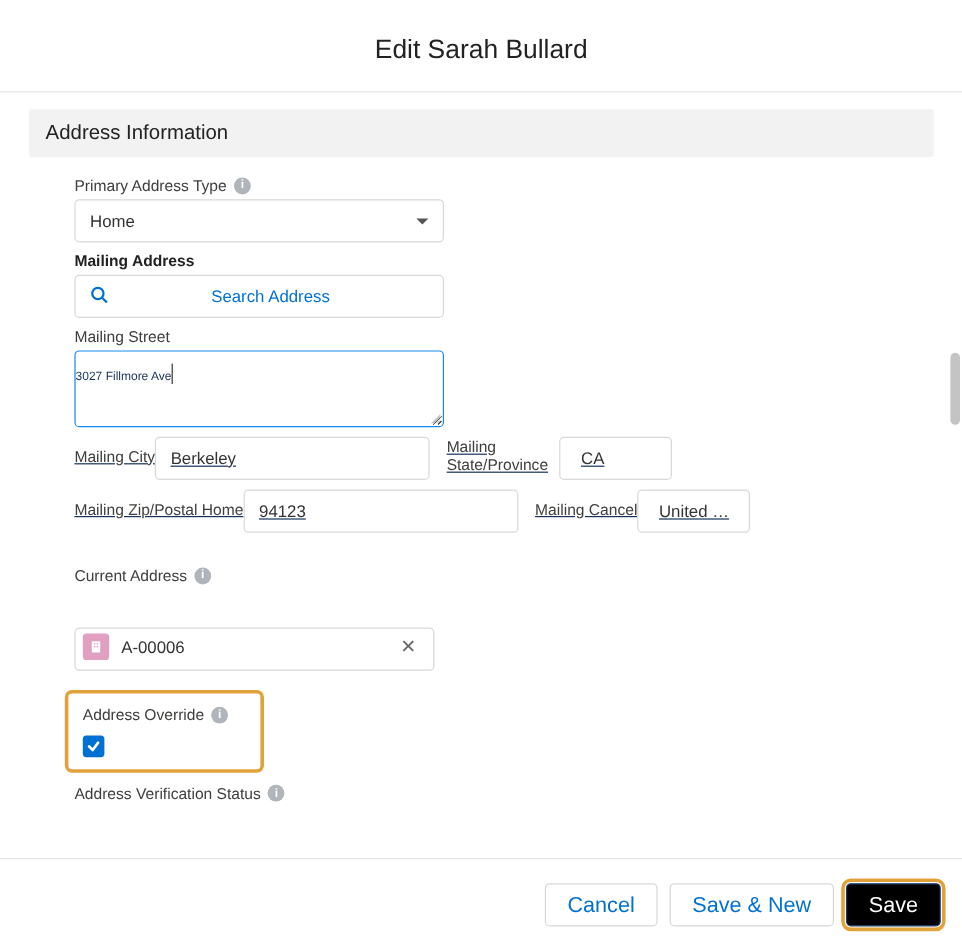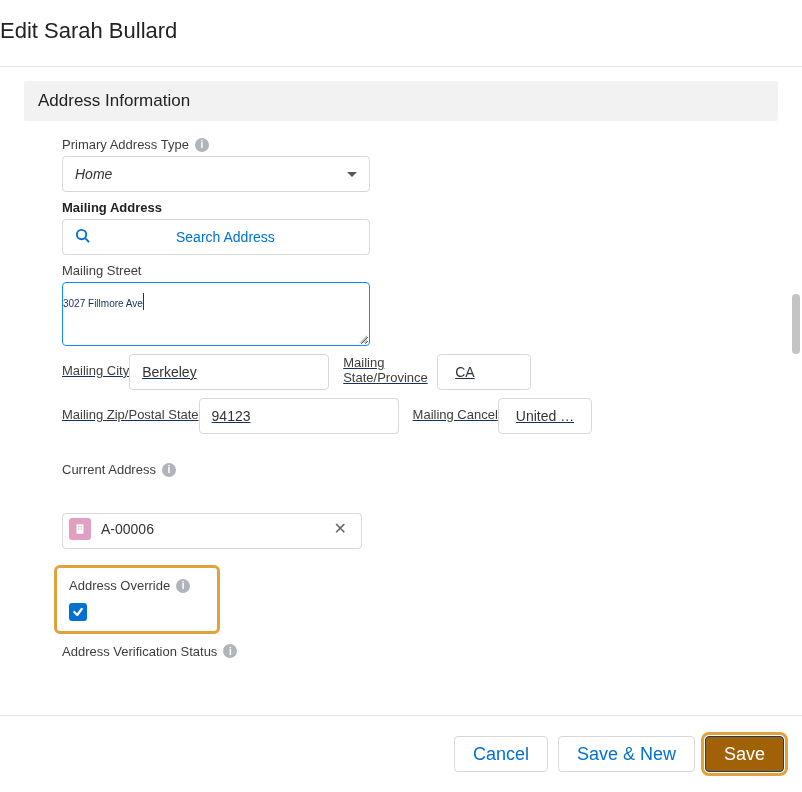--- a/index.html
+++ b/index.html
@@ -14,22 +14,22 @@
     overflow: hidden;
     position: relative;
   }
   .modal {
     width: 100%;
     height: 100%;
     display: flex;
     flex-direction: column;
   }
   .modal-header {
-    text-align: left;
-    padding: 18px 0 22px 0;
+    text-align: center;
+    padding: 28px 0 22px 0;
     border-bottom: 1px solid #e5e5e5;
   }
   .modal-header h1 {
     margin: 0;
     font-weight: 400;
     font-size: 22px;
     color: #222;
   }
   .modal-body {
     flex: 1;
@@ -74,21 +74,21 @@
     display: flex;
     align-items: center;
     border: 1px solid #d8d8d8;
     border-radius: 4px;
     background: #fff;
     height: 36px;
     padding: 0 12px;
     font-size: 14px;
     color: #333;
   }
-  .select-wrap { width: 308px; justify-content: space-between; cursor: pointer; font-style: italic; }
+  .select-wrap { width: 308px; justify-content: space-between; cursor: pointer; }
   .caret-down {
     width: 0; height: 0;
     border-left: 5px solid transparent;
     border-right: 5px solid transparent;
     border-top: 5px solid #555;
   }
   .search-wrap { width: 308px; justify-content: flex-start; gap: 50px; cursor: pointer; }
   .search-wrap .search-label { color: #0070d2; font-size: 14px; margin-left: 36px;}
   .mag-icon { color: #0070d2; font-size: 15px; }
 
@@ -114,21 +114,21 @@
     position: absolute; right: 2px; bottom: 2px;
     width: 10px; height: 10px;
   }
   .resize-handle::before {
     content:""; position:absolute; right:0; bottom:0;
     width:0;height:0;
     border-right: 8px solid #c5c5c5;
     border-top: 8px solid transparent;
   }
 
-  .input-wrap.sm { width: 200px; }
+  .input-wrap.sm { width: 229px; }
   .input-wrap.xs { width: 94px; padding-left: 17px; }
   .lookup-wrap { width: 300px; padding: 0 10px 5px 6px; gap: 10px; position:relative;margin-top:36px; }
   .lookup-badge {
     width: 22px; height: 22px;
     background: #e1a0c1;
     border-radius: 3px;
     display: flex; align-items:center; justify-content:center;
   }
   .lookup-badge svg { width: 14px; height: 14px; }
   .lookup-clear {
@@ -174,21 +174,21 @@
     font-size: 18px;
     cursor: pointer;
     display:inline-flex;align-items:center;justify-content:center;
   }
   .btn-neutral {
     background: #fff;
     border: 1px solid #d8d8d8;
     color: #0070d2;
   }
   .btn-brand {
-    background: #a16207;
+    background: #000000;
     border: 1px solid #1b3a6d;
     color: #fff;
   }
   .btn-brand-highlight {
     outline: 3px solid #e2a23b;
     outline-offset: 1px;
     border-radius: 4px;
   }
   .scrollbar-fake{
     position:absolute; right:2px; top:294px; width:8px; height:60px;
@@ -252,21 +252,21 @@
         <div class="col">
           <div class="field-label" style="max-width:94px">Mailing State/Province</div>
           <div class="input-wrap xs">
             <span>CA</span>
           </div>
         </div>
       </div>
 
       <div class="field-group two-col">
         <div class="col">
-          <div class="field-label">Mailing Zip/Postal State</div>
+          <div class="field-label">Mailing Zip/Postal Home</div>
           <div class="input-wrap sm">
             <span>94123</span>
           </div>
         </div>
         <div class="col">
           <div class="field-label">Mailing Cancel</div>
           <div class="input-wrap xs">
             <span style="white-space:nowrap;overflow:hidden;text-overflow:ellipsis;">United …</span>
           </div>
         </div>

